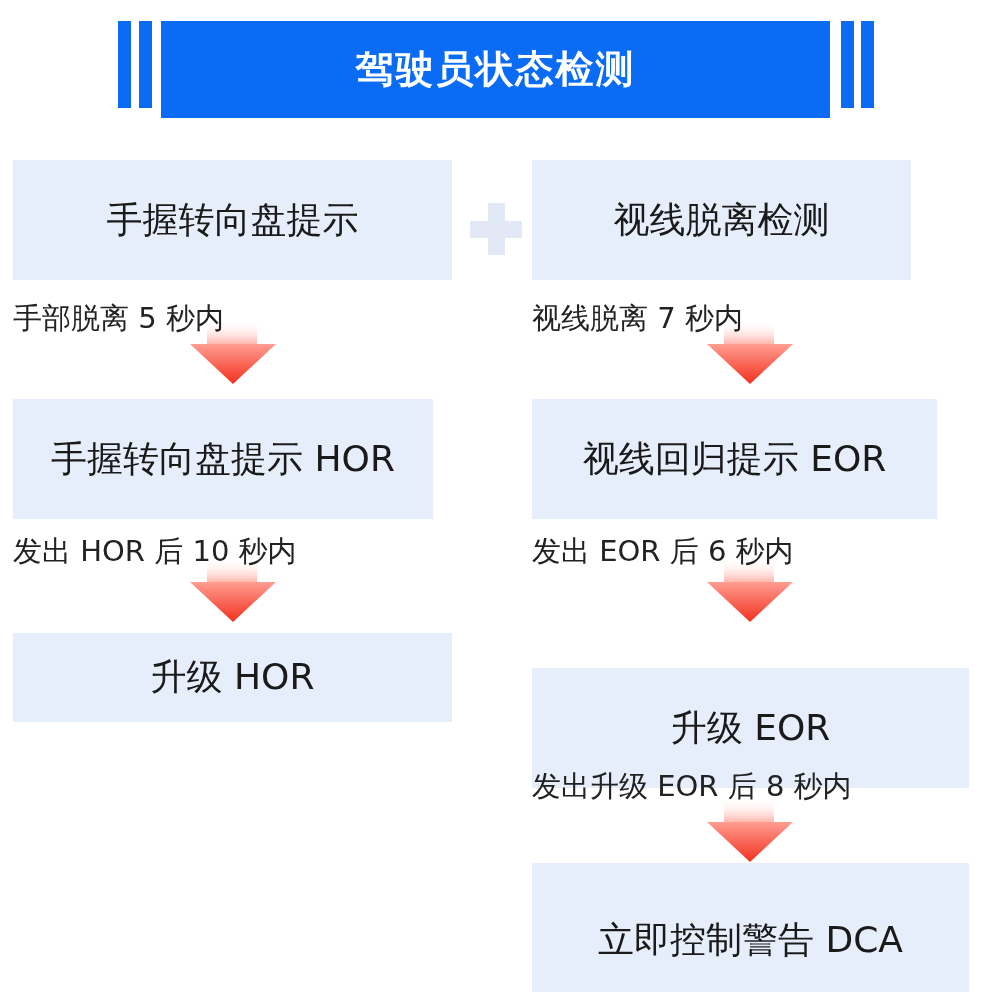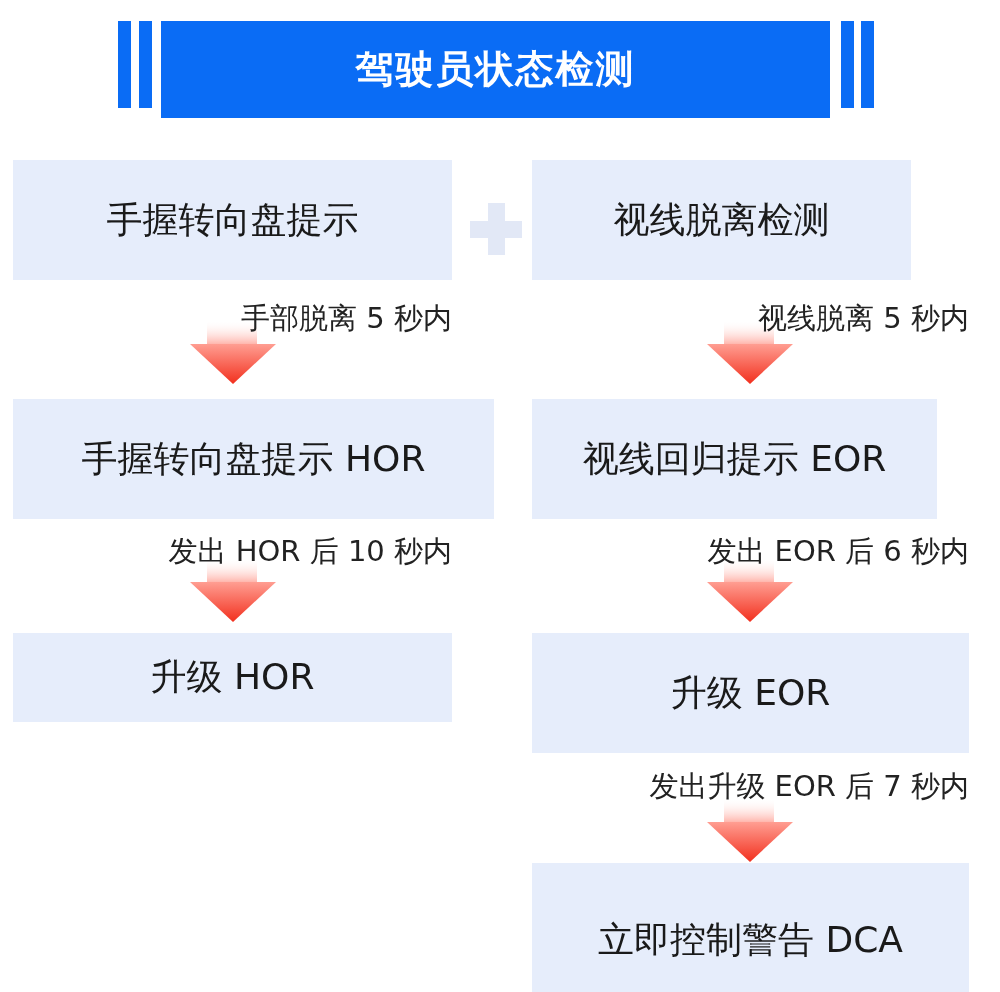--- a/index.html
+++ b/index.html
@@ -16,21 +16,21 @@
       display: flex; align-items: center; justify-content: center;
       font-size: 38px; font-weight: bold; letter-spacing: 2px;
     }
     .box {
       position: absolute; background: #e6edfb;
       display: flex; align-items: center; justify-content: center;
       font-size: 36px; color: #1a1a1a; white-space: nowrap;
     }
     .lbl {
       position: absolute; font-size: 29px; color: #222222;
-      white-space: nowrap; text-align: right; z-index: 2;
+      white-space: nowrap; text-align: left; z-index: 2;
     }
     .arrow { position: absolute; width: 90px; height: 66px; z-index: 1; }
     .plus { position: absolute; left: 470px; top: 203px; width: 52px; height: 52px; }
   </style>
 </head>
 <body>
 
 <svg width="0" height="0" style="position:absolute">
   <defs>
     <linearGradient id="shaftGrad" x1="0" y1="0" x2="0" y2="1">
@@ -57,43 +57,43 @@
   <rect x="18" y="0" width="17" height="52" fill="#e2e8f6"></rect>
 </svg>
 
 <div class="box" style="left:13px;top:160px;width:439px;height:120px;">手握转向盘提示</div>
 <div class="lbl" style="left:13px;width:439px;top:299px;">手部脱离 5 秒内</div>
 <svg class="arrow" style="left:188px;top:320px;" viewBox="0 0 90 66">
   <rect x="19" y="0" width="50" height="25" fill="url(#shaftGrad)"></rect>
   <polygon points="2,24 88,24 45,64" fill="url(#headGrad)"></polygon>
 </svg>
 
-<div class="box" style="left:13px;top:399px;width:481px;height:120px;">手握转向盘提示 HOR</div>
+<div class="box" style="left:13px;top:399px;width:420px;height:120px;">手握转向盘提示 HOR</div>
 <div class="lbl" style="left:13px;width:439px;top:532px;">发出 HOR 后 10 秒内</div>
 <svg class="arrow" style="left:188px;top:558px;" viewBox="0 0 90 66">
   <rect x="19" y="0" width="50" height="25" fill="url(#shaftGrad)"></rect>
   <polygon points="2,24 88,24 45,64" fill="url(#headGrad)"></polygon>
 </svg>
 
 <div class="box" style="left:13px;top:633px;width:439px;height:89px;">升级 HOR</div>
 
 <div class="box" style="left:532px;top:160px;width:379px;height:120px;">视线脱离检测</div>
-<div class="lbl" style="left:532px;width:437px;top:299px;">视线脱离 5 秒内</div>
+<div class="lbl" style="left:532px;width:437px;top:299px;">视线脱离 7 秒内</div>
 <svg class="arrow" style="left:705px;top:320px;" viewBox="0 0 90 66">
   <rect x="19" y="0" width="50" height="25" fill="url(#shaftGrad)"></rect>
   <polygon points="2,24 88,24 45,64" fill="url(#headGrad)"></polygon>
 </svg>
 
 <div class="box" style="left:532px;top:399px;width:405px;height:120px;">视线回归提示 EOR</div>
 <div class="lbl" style="left:532px;width:437px;top:532px;">发出 EOR 后 6 秒内</div>
 <svg class="arrow" style="left:705px;top:558px;" viewBox="0 0 90 66">
   <rect x="19" y="0" width="50" height="25" fill="url(#shaftGrad)"></rect>
   <polygon points="2,24 88,24 45,64" fill="url(#headGrad)"></polygon>
 </svg>
 
-<div class="box" style="left:532px;top:633px;width:437px;height:120px;">升级 EOR</div>
-<div class="lbl" style="left:532px;width:437px;top:767px;">发出升级 EOR 后 7 秒内</div>
+<div class="box" style="left:532px;top:668px;width:437px;height:120px;">升级 EOR</div>
+<div class="lbl" style="left:532px;width:437px;top:767px;">发出升级 EOR 后 8 秒内</div>
 <svg class="arrow" style="left:705px;top:798px;" viewBox="0 0 90 66">
   <rect x="19" y="0" width="50" height="25" fill="url(#shaftGrad)"></rect>
   <polygon points="2,24 88,24 45,64" fill="url(#headGrad)"></polygon>
 </svg>
 
 <div class="box" style="left:532px;top:863px;width:437px;height:155px;">立即控制警告 DCA</div>
 
 </body></html>

